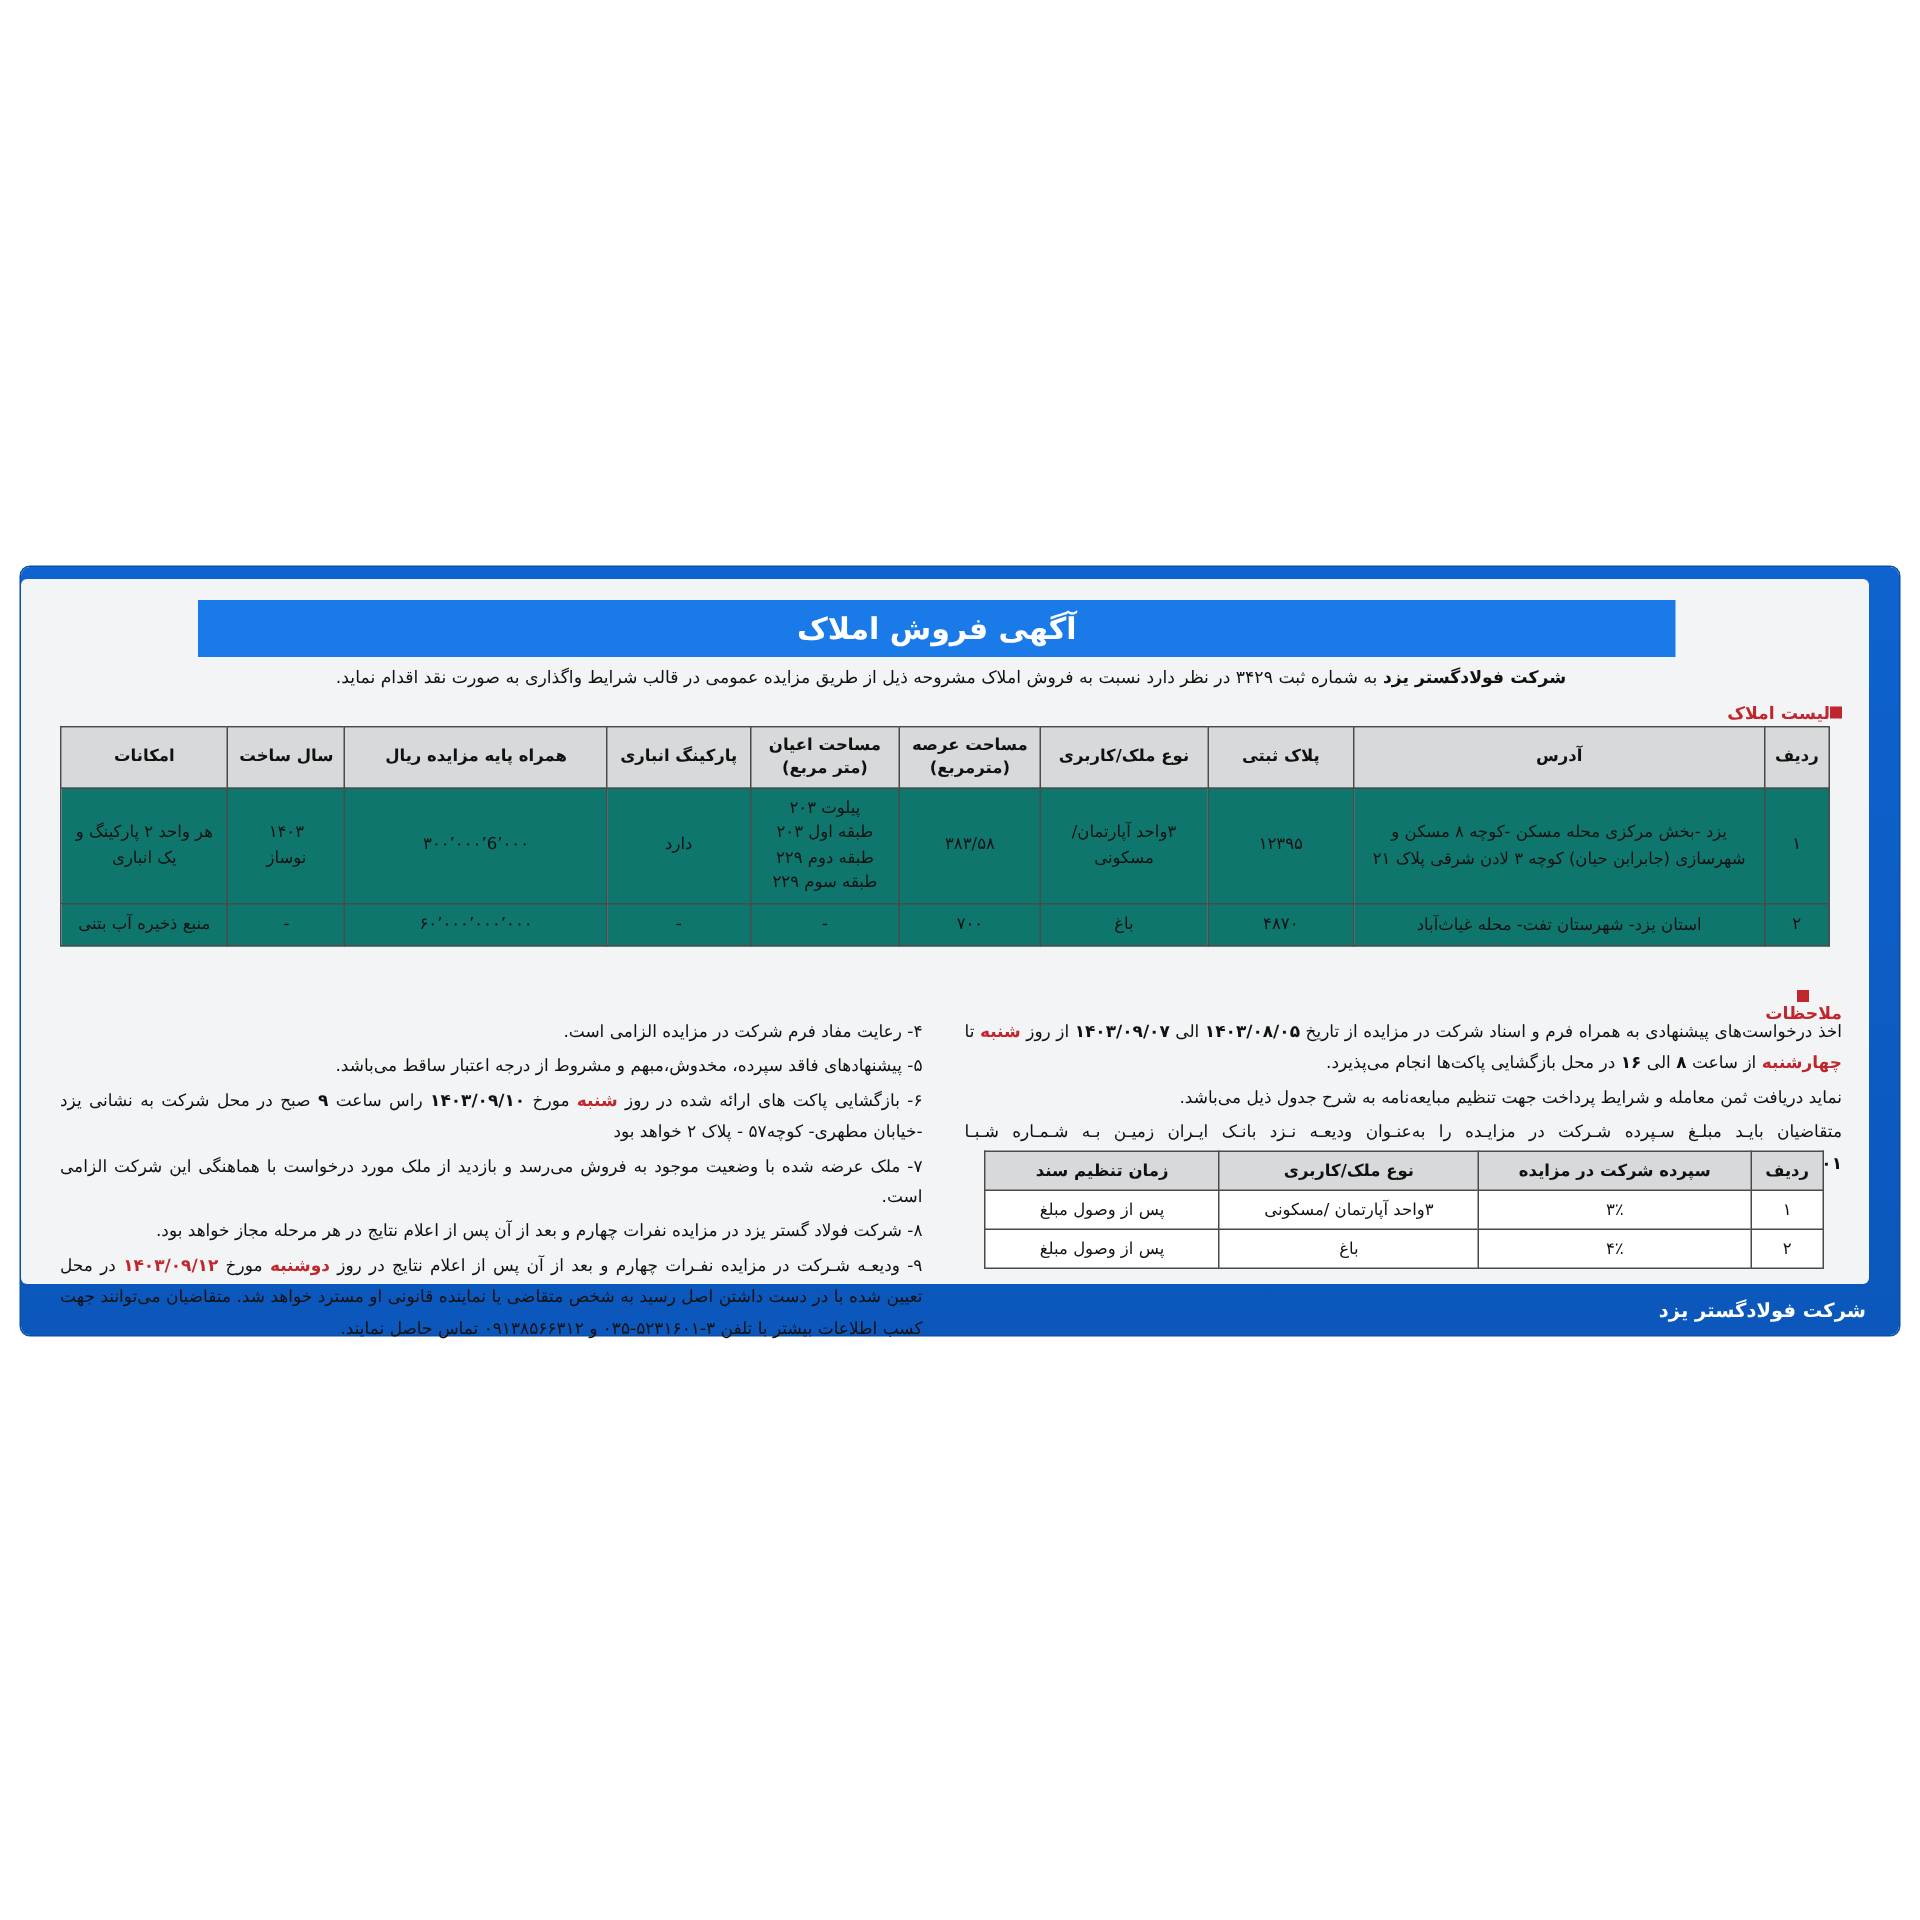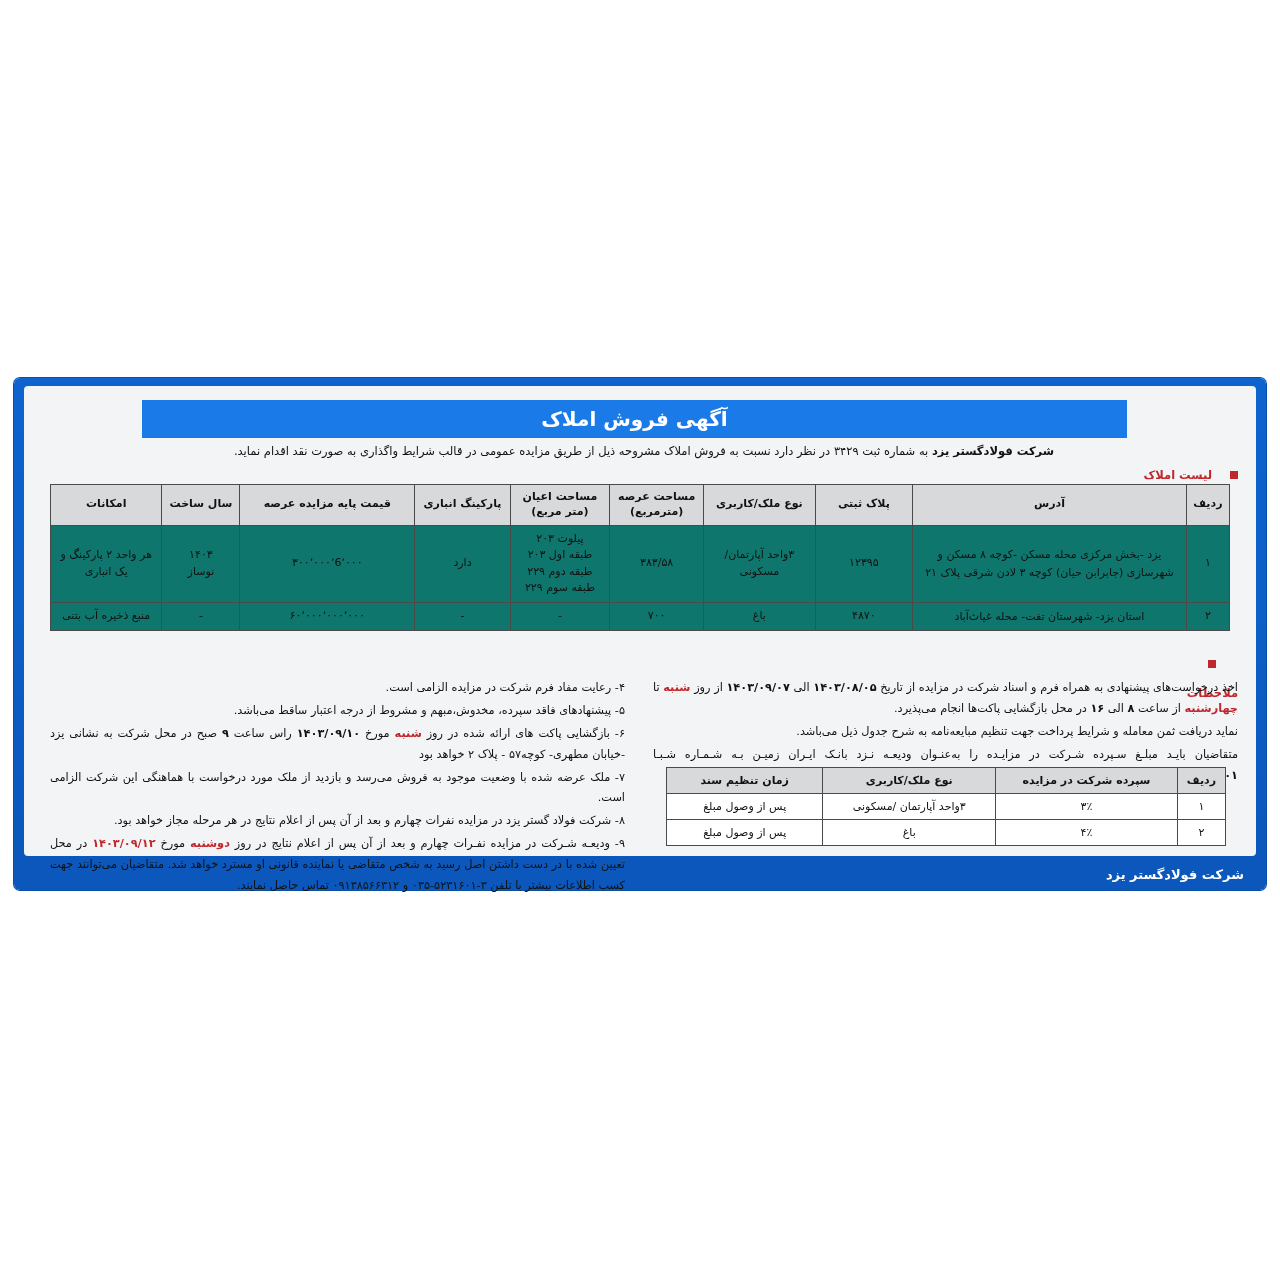--- a/index.html
+++ b/index.html
@@ -13,21 +13,21 @@
     position:absolute;
     left:14px; top:378px;
     width:1252px; height:512px;
     background:#0b5fc6;
     background:linear-gradient(180deg,#0e63cf 0%, #0b57bb 100%);
     border-radius:6px;
     box-shadow:0 0 0 1px #0a4fa6;
   }
   .sheet{
     position:absolute;
-    left:10px; top:8px;
+    left:0; top:8px;
     width:1232px; height:470px;
     background:#f3f4f5;
     border-radius:4px;
   }
   .corner{
     position:absolute;
     right:8px; top:8px;
     width:70px;height:30px;
     background:#f3f4f5;
     border-radius:3px;
@@ -57,21 +57,21 @@
     direction:rtl;
   }
   .intro b{font-weight:bold;}
   
   .sec-label{
     position:absolute;
     font-size:11.5px;
     font-weight:bold;
     color:#c0272d;
     direction:rtl;
-    display:flex;align-items:center;gap:18px;
+    display:flex;align-items:center;gap:0;
   }
   .sec-label .sq{
     display:inline-block;width:8px;height:8px;background:#c0272d;
   }
   #lbl-list{ right:18px; top:82px; }
   #lbl-notes{ right:18px; top:274px;flex-direction:column; }
   
   table{border-collapse:collapse;}
   .tbl-main{
     position:absolute;
@@ -183,21 +183,21 @@
     <table class="tbl-main">
       <thead>
         <tr>
           <th style="width:38px">ردیف</th>
           <th style="width:320px">آدرس</th>
           <th style="width:105px">پلاک ثبتی</th>
           <th style="width:120px">نوع ملک/کاربری</th>
           <th style="width:95px">مساحت عرصه (مترمربع)</th>
           <th style="width:105px">مساحت اعیان (متر مربع)</th>
           <th style="width:100px">پارکینگ انباری</th>
-          <th style="width:190px">قیمت پایه مزایده عرصه</th>
+          <th style="width:190px">همراه پایه مزایده ریال</th>
           <th style="width:80px">سال ساخت</th>
           <th style="width:120px">امکانات</th>
         </tr>
       </thead>
       <tbody>
         <tr>
           <td>۱</td>
           <td class="addr">یزد -بخش مرکزی محله مسکن -کوچه ۸ مسکن و شهرسازی (جابرابن حیان) کوچه ۳ لادن شرقی پلاک ۲۱</td>
           <td>۱۲۳۹۵</td>
           <td>۳واحد آپارتمان/ مسکونی</td>

